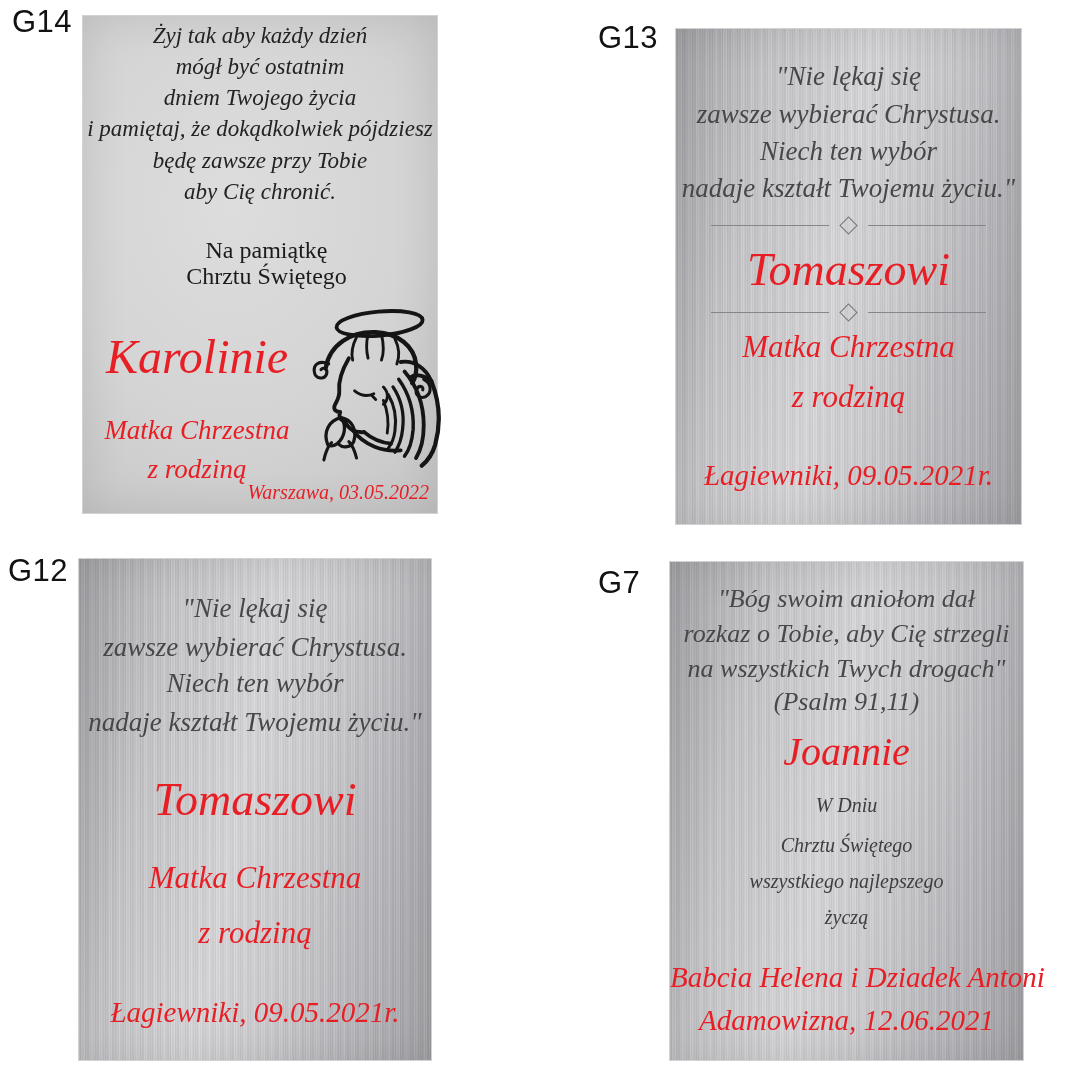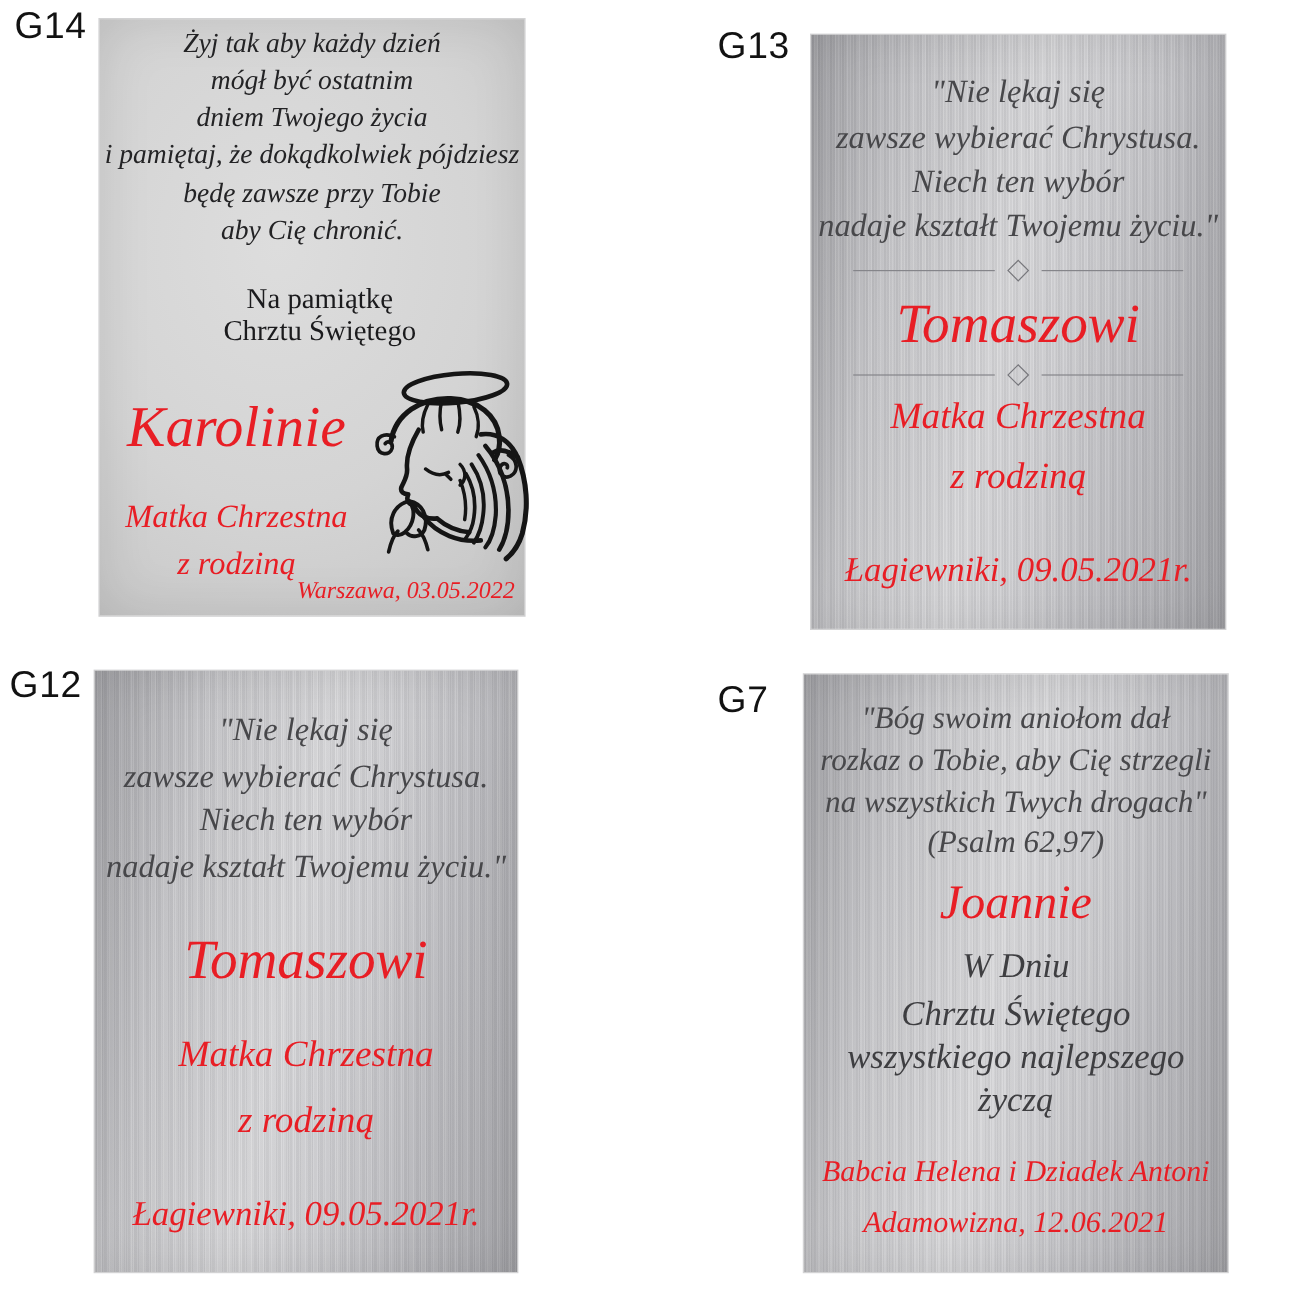--- a/index.html
+++ b/index.html
@@ -28,22 +28,22 @@
   .gq{font-size:27px;line-height:38px;height:38px;color:#47474a;}
   .gname{font-size:46px;line-height:56px;height:56px;color:#e81e25;}
   .gded{font-size:31px;line-height:42px;height:42px;color:#e81e25;}
   .gdate{font-size:29px;line-height:38px;height:38px;color:#e81e25;}
   .divider{position:absolute;left:28px;right:28px;height:14px;display:flex;align-items:center;justify-content:center;gap:13px;}
   .dline{flex:0 0 118px;height:1px;background:#85858a;}
   .diamond{width:11px;height:11px;border:1.5px solid #77777c;transform:rotate(45deg);background:transparent;}
   
   .g7q{font-size:26px;line-height:34px;height:34px;color:#48484b;}
   .g7name{font-size:40px;line-height:50px;height:50px;color:#e81e25;}
-  .g7o{font-size:29px;line-height:34px;height:34px;color:#3e3e41;}
-  .g7ded{font-size:25px;line-height:36px;height:36px;color:#e81e25;}
+  .g7o{font-size:20px;line-height:34px;height:34px;color:#3e3e41;}
+  .g7ded{font-size:29px;line-height:36px;height:36px;color:#e81e25;}
 </style>
 </head>
 <body>
 
 <div class="canvas">
 
   <div class="code-label" style="left:12px;top:4px;">G14</div>
   <div class="code-label" style="left:598px;top:20px;">G13</div>
   <div class="code-label" style="left:8px;top:553px;">G12</div>
   <div class="code-label" style="left:598px;top:553px;margin-top:12px;">G7</div>
@@ -119,21 +119,21 @@
     <div class="t gname" style="top:213px;">Tomaszowi</div>
     <div class="t gded" style="top:298px;">Matka Chrzestna</div>
     <div class="t gded" style="top:353px;">z rodziną</div>
     <div class="t gdate" style="top:434px;">Łagiewniki, 09.05.2021r.</div>
   </div>
 
   <div class="plaque brushed" style="left:670px;top:562px;width:353px;height:498px;">
     <div class="t g7q" style="top:20px;">"Bóg swoim aniołom dał</div>
     <div class="t g7q" style="top:55px;">rozkaz o Tobie, aby Cię strzegli</div>
     <div class="t g7q" style="top:90px;">na wszystkich Twych drogach"</div>
-    <div class="t g7q" style="top:123px;">(Psalm 62,97)</div>
+    <div class="t g7q" style="top:123px;">(Psalm 91,11)</div>
     <div class="t g7name" style="top:165px;">Joannie</div>
     <div class="t g7o" style="top:226px;">W Dniu</div>
     <div class="t g7o" style="top:266px;">Chrztu Świętego</div>
     <div class="t g7o" style="top:302px;">wszystkiego najlepszego</div>
     <div class="t g7o" style="top:338px;">życzą</div>
     <div class="t g7ded" style="top:397px;">Babcia Helena i Dziadek Antoni</div>
     <div class="t g7ded" style="top:440px;">Adamowizna, 12.06.2021</div>
   </div>
 
 </div>

